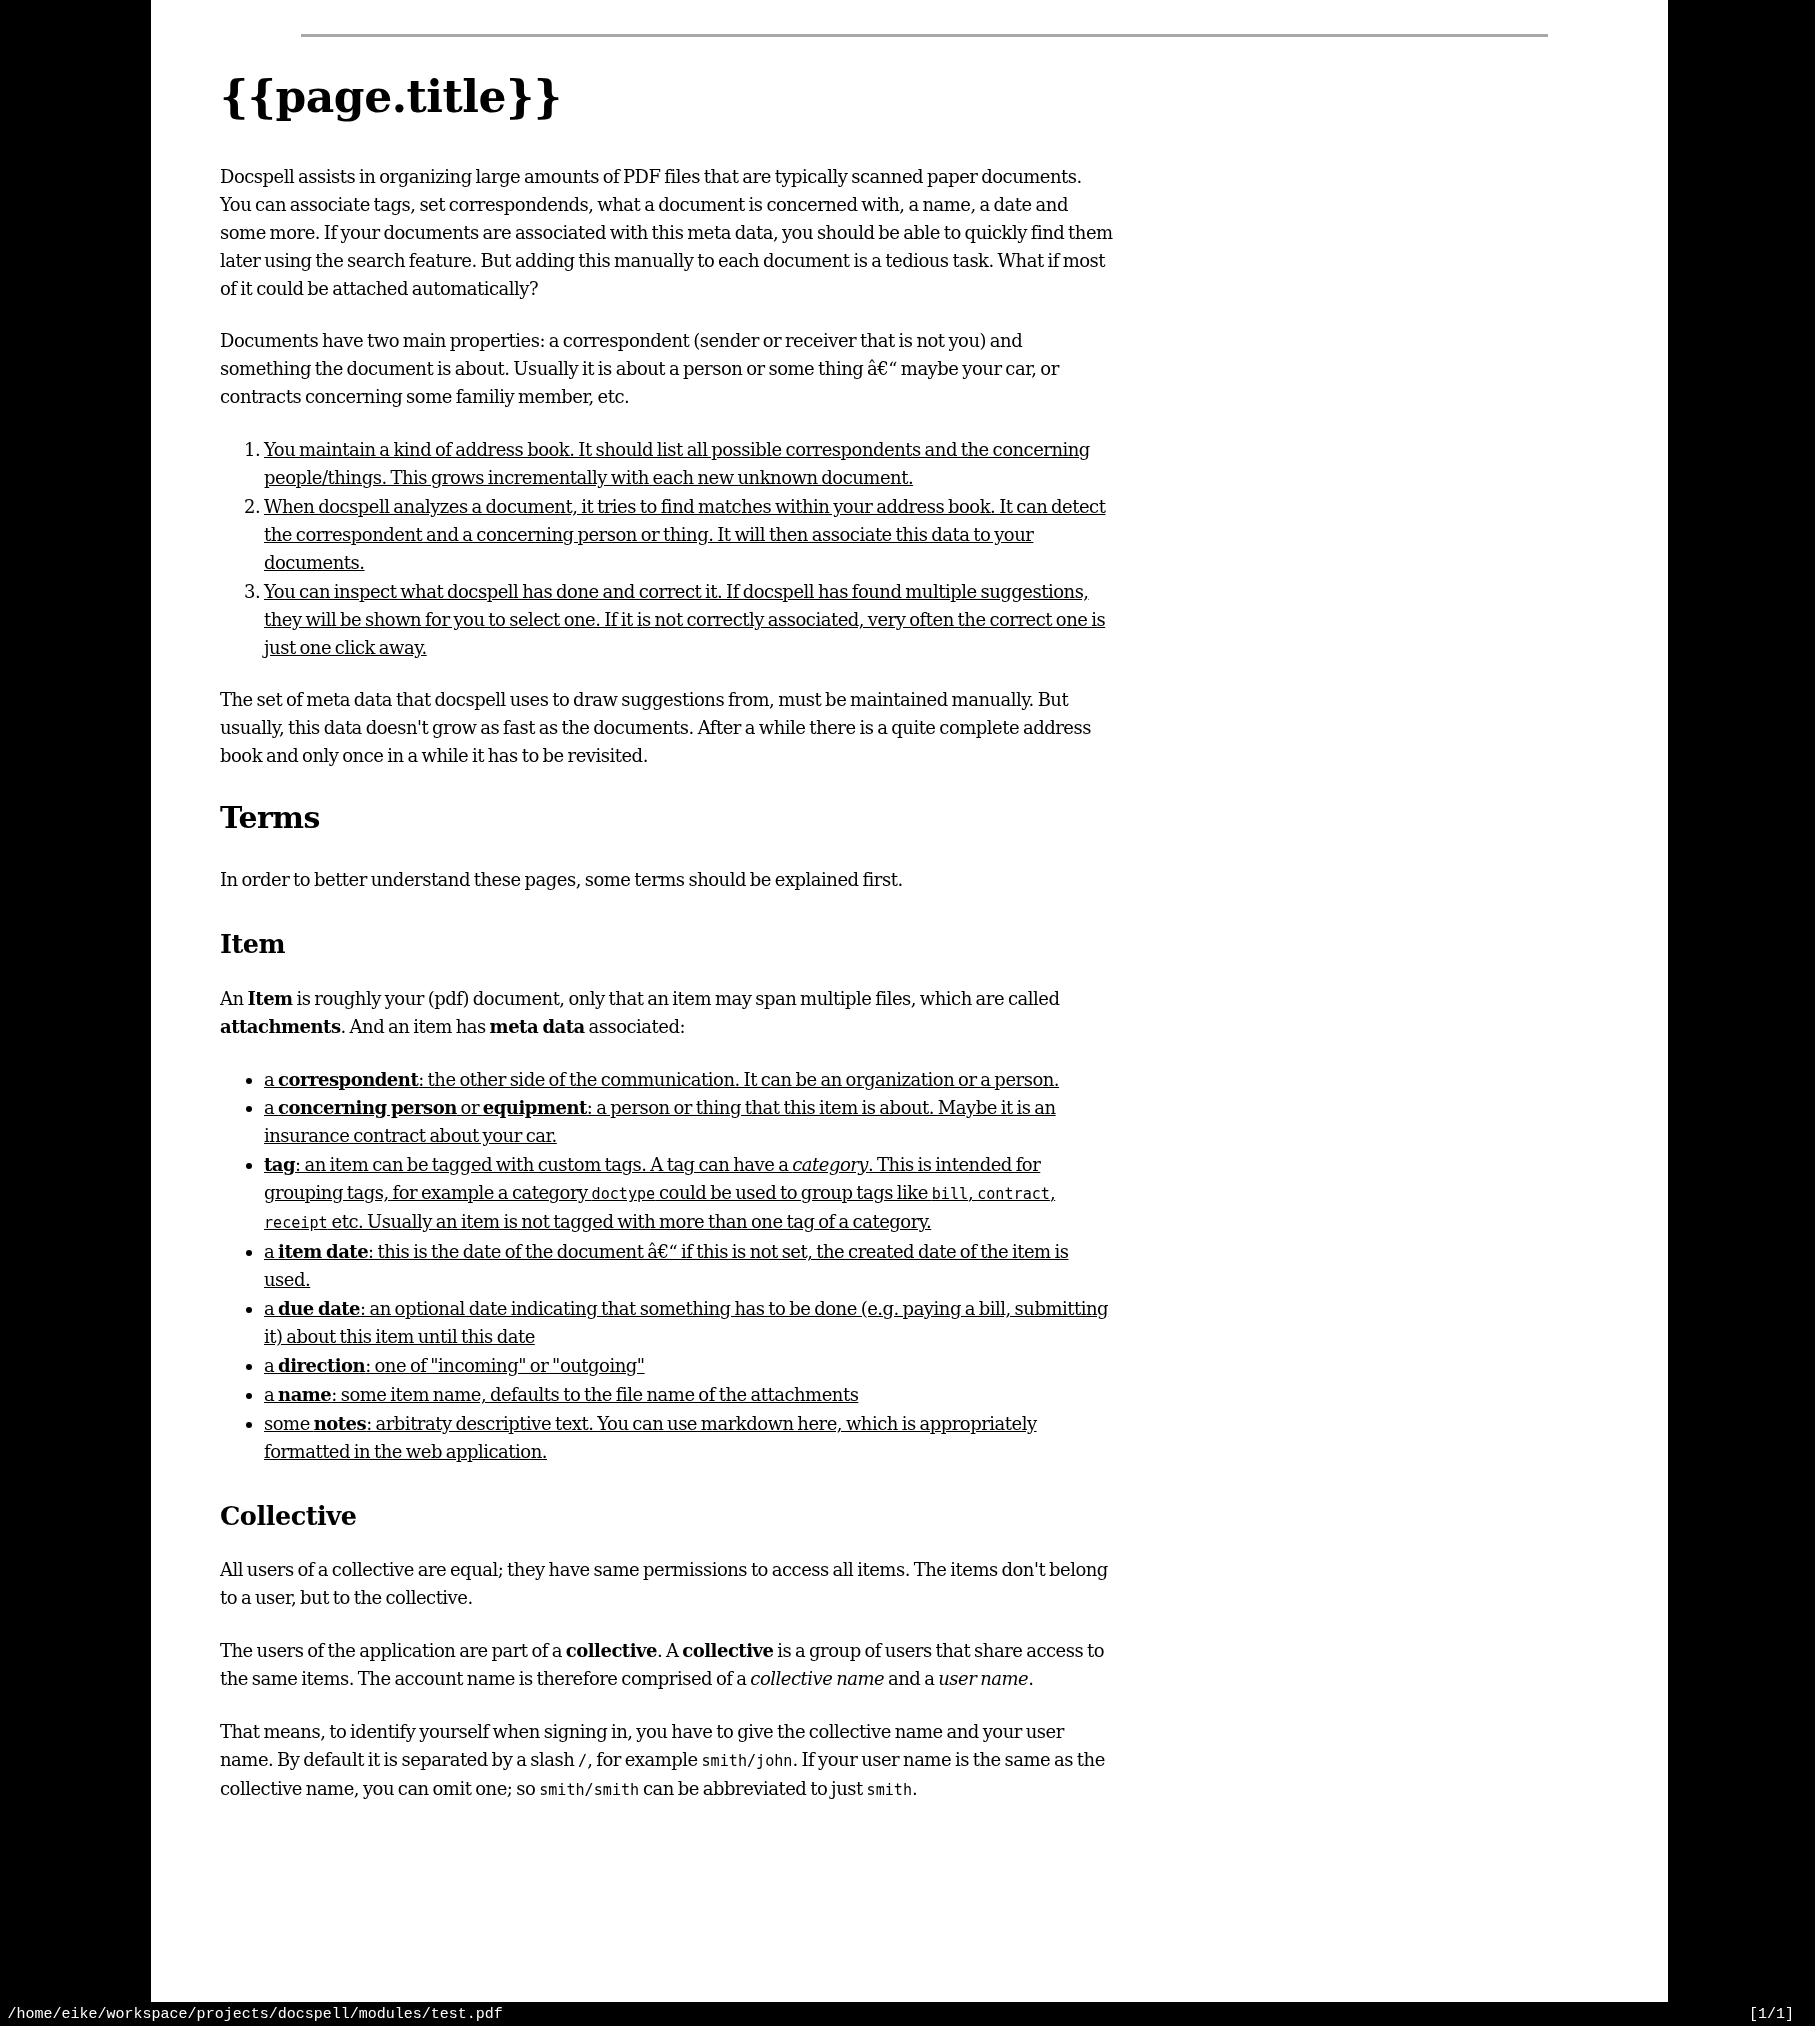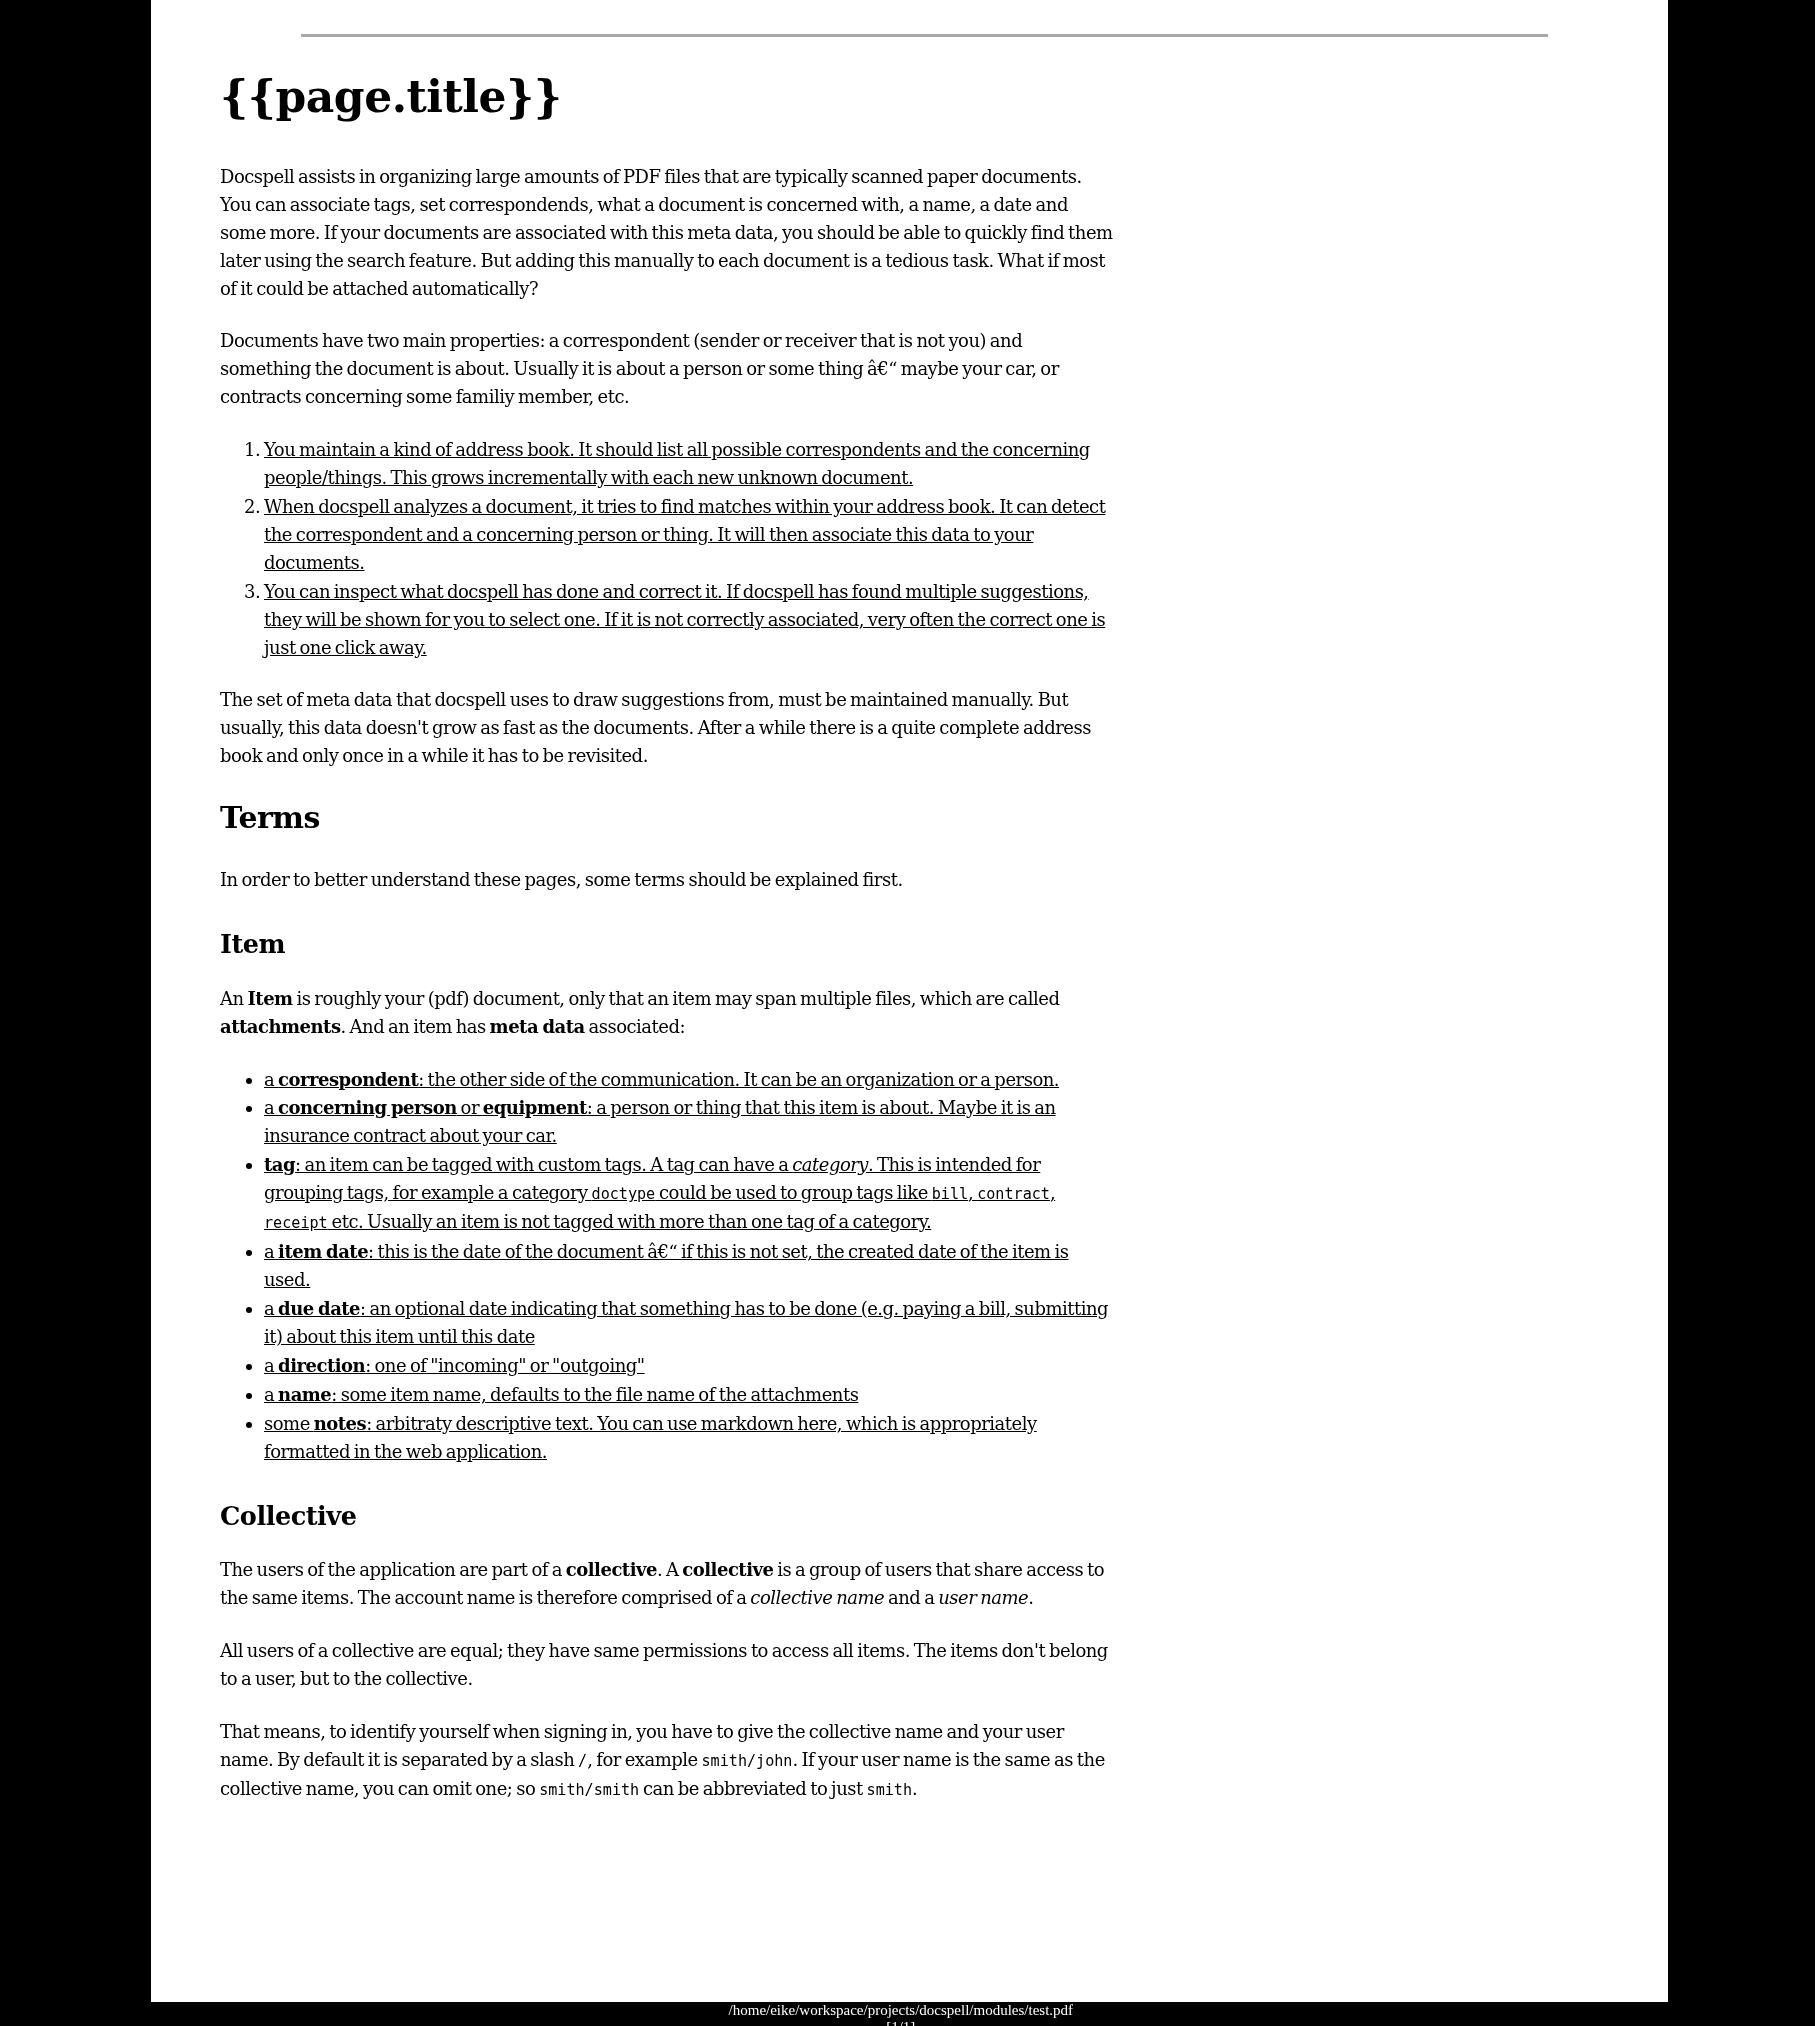--- a/index.html
+++ b/index.html
@@ -70,27 +70,26 @@
     letter-spacing: 0;
     word-spacing: 0;
     margin-top: 40px;
   }
   .status-bar {
     position: absolute;
     left: 0; bottom: 0;
     width: 1815px; height: 24px;
     background: var(--statusbar-bg, #000);
     color: var(--statusbar-fg, #fff);
-    font-family: Liberation Serif, serif;
+    font-family: Liberation Mono, monospace;
     font-size: 15px;
     display: flex;
     align-items: center;
     justify-content: space-between;
     padding: 0 21px 0 7.6px;
-    flex-direction: column;
   }
 </style>
 </head>
 <body>
 
 <div class="pdf-page">
   <div class="doc-content">
       <hr>
       <h1><span>{{page.title}}</span></h1>
       <p><span>Docspell assists in organizing large amounts of PDF files that are typically scanned paper documents. You can associate tags, set correspondends, what a document is concerned with, a name, a date and some more. If your documents are associated with this meta data, you should be able to quickly find them later using the search feature. But adding this manually to each document is a tedious task. What if most of it could be attached automatically?</span></p>
@@ -109,22 +108,22 @@
         <li><span>a </span><b>correspondent</b><span>: the other side of the communication. It can be an organization or a person.</span></li>
         <li><span>a </span><b>concerning person</b><span> or </span><b>equipment</b><span>: a person or thing that this item is about. Maybe it is an insurance contract about your car.</span></li>
         <li><b>tag</b><span>: an item can be tagged with custom tags. A tag can have a </span><i>category</i><span>. This is intended for grouping tags, for example a category </span><code class="code">doctype</code><span> could be used to group tags like </span><code class="code">bill</code><span>, </span><code class="code">contract</code><span>, </span><code class="code">receipt</code><span> etc. Usually an item is not tagged with more than one tag of a category.</span></li>
         <li><span>a </span><b>item date</b><span>: this is the date of the document â€“ if this is not set, the created date of the item is used.</span></li>
         <li><span>a </span><b>due date</b><span>: an optional date indicating that something has to be done (e.g. paying a bill, submitting it) about this item until this date</span></li>
         <li><span>a </span><b>direction</b><span>: one of "incoming" or "outgoing"</span></li>
         <li><span>a </span><b>name</b><span>: some item name, defaults to the file name of the attachments</span></li>
         <li><span>some </span><b>notes</b><span>: arbitraty descriptive text. You can use markdown here, which is appropriately formatted in the web application.</span></li>
       </ul>
       <h3><span>Collective</span></h3>
+      <p><span>All users of a collective are equal; they have same permissions to access all items. The items don't belong to a user, but to the collective.</span></p>
       <p><span>The users of the application are part of a </span><b>collective</b><span>. A </span><b>collective</b><span> is a group of users that share access to the same items. The account name is therefore comprised of a </span><i>collective name</i><span> and a </span><i>user name</i><span>.</span></p>
-      <p><span>All users of a collective are equal; they have same permissions to access all items. The items don't belong to a user, but to the collective.</span></p>
       <p><span>That means, to identify yourself when signing in, you have to give the collective name and your user name. By default it is separated by a slash </span><code class="code">/</code><span>, for example </span><code class="code">smith/john</code><span>. If your user name is the same as the collective name, you can omit one; so </span><code class="code">smith/smith</code><span> can be abbreviated to just </span><code class="code">smith</code><span>.</span></p>
     </div>
 </div>
 
 <div class="status-bar">
   <span>/home/eike/workspace/projects/docspell/modules/test.pdf</span>
   <span>[1/1]</span>
 </div>
 
 

